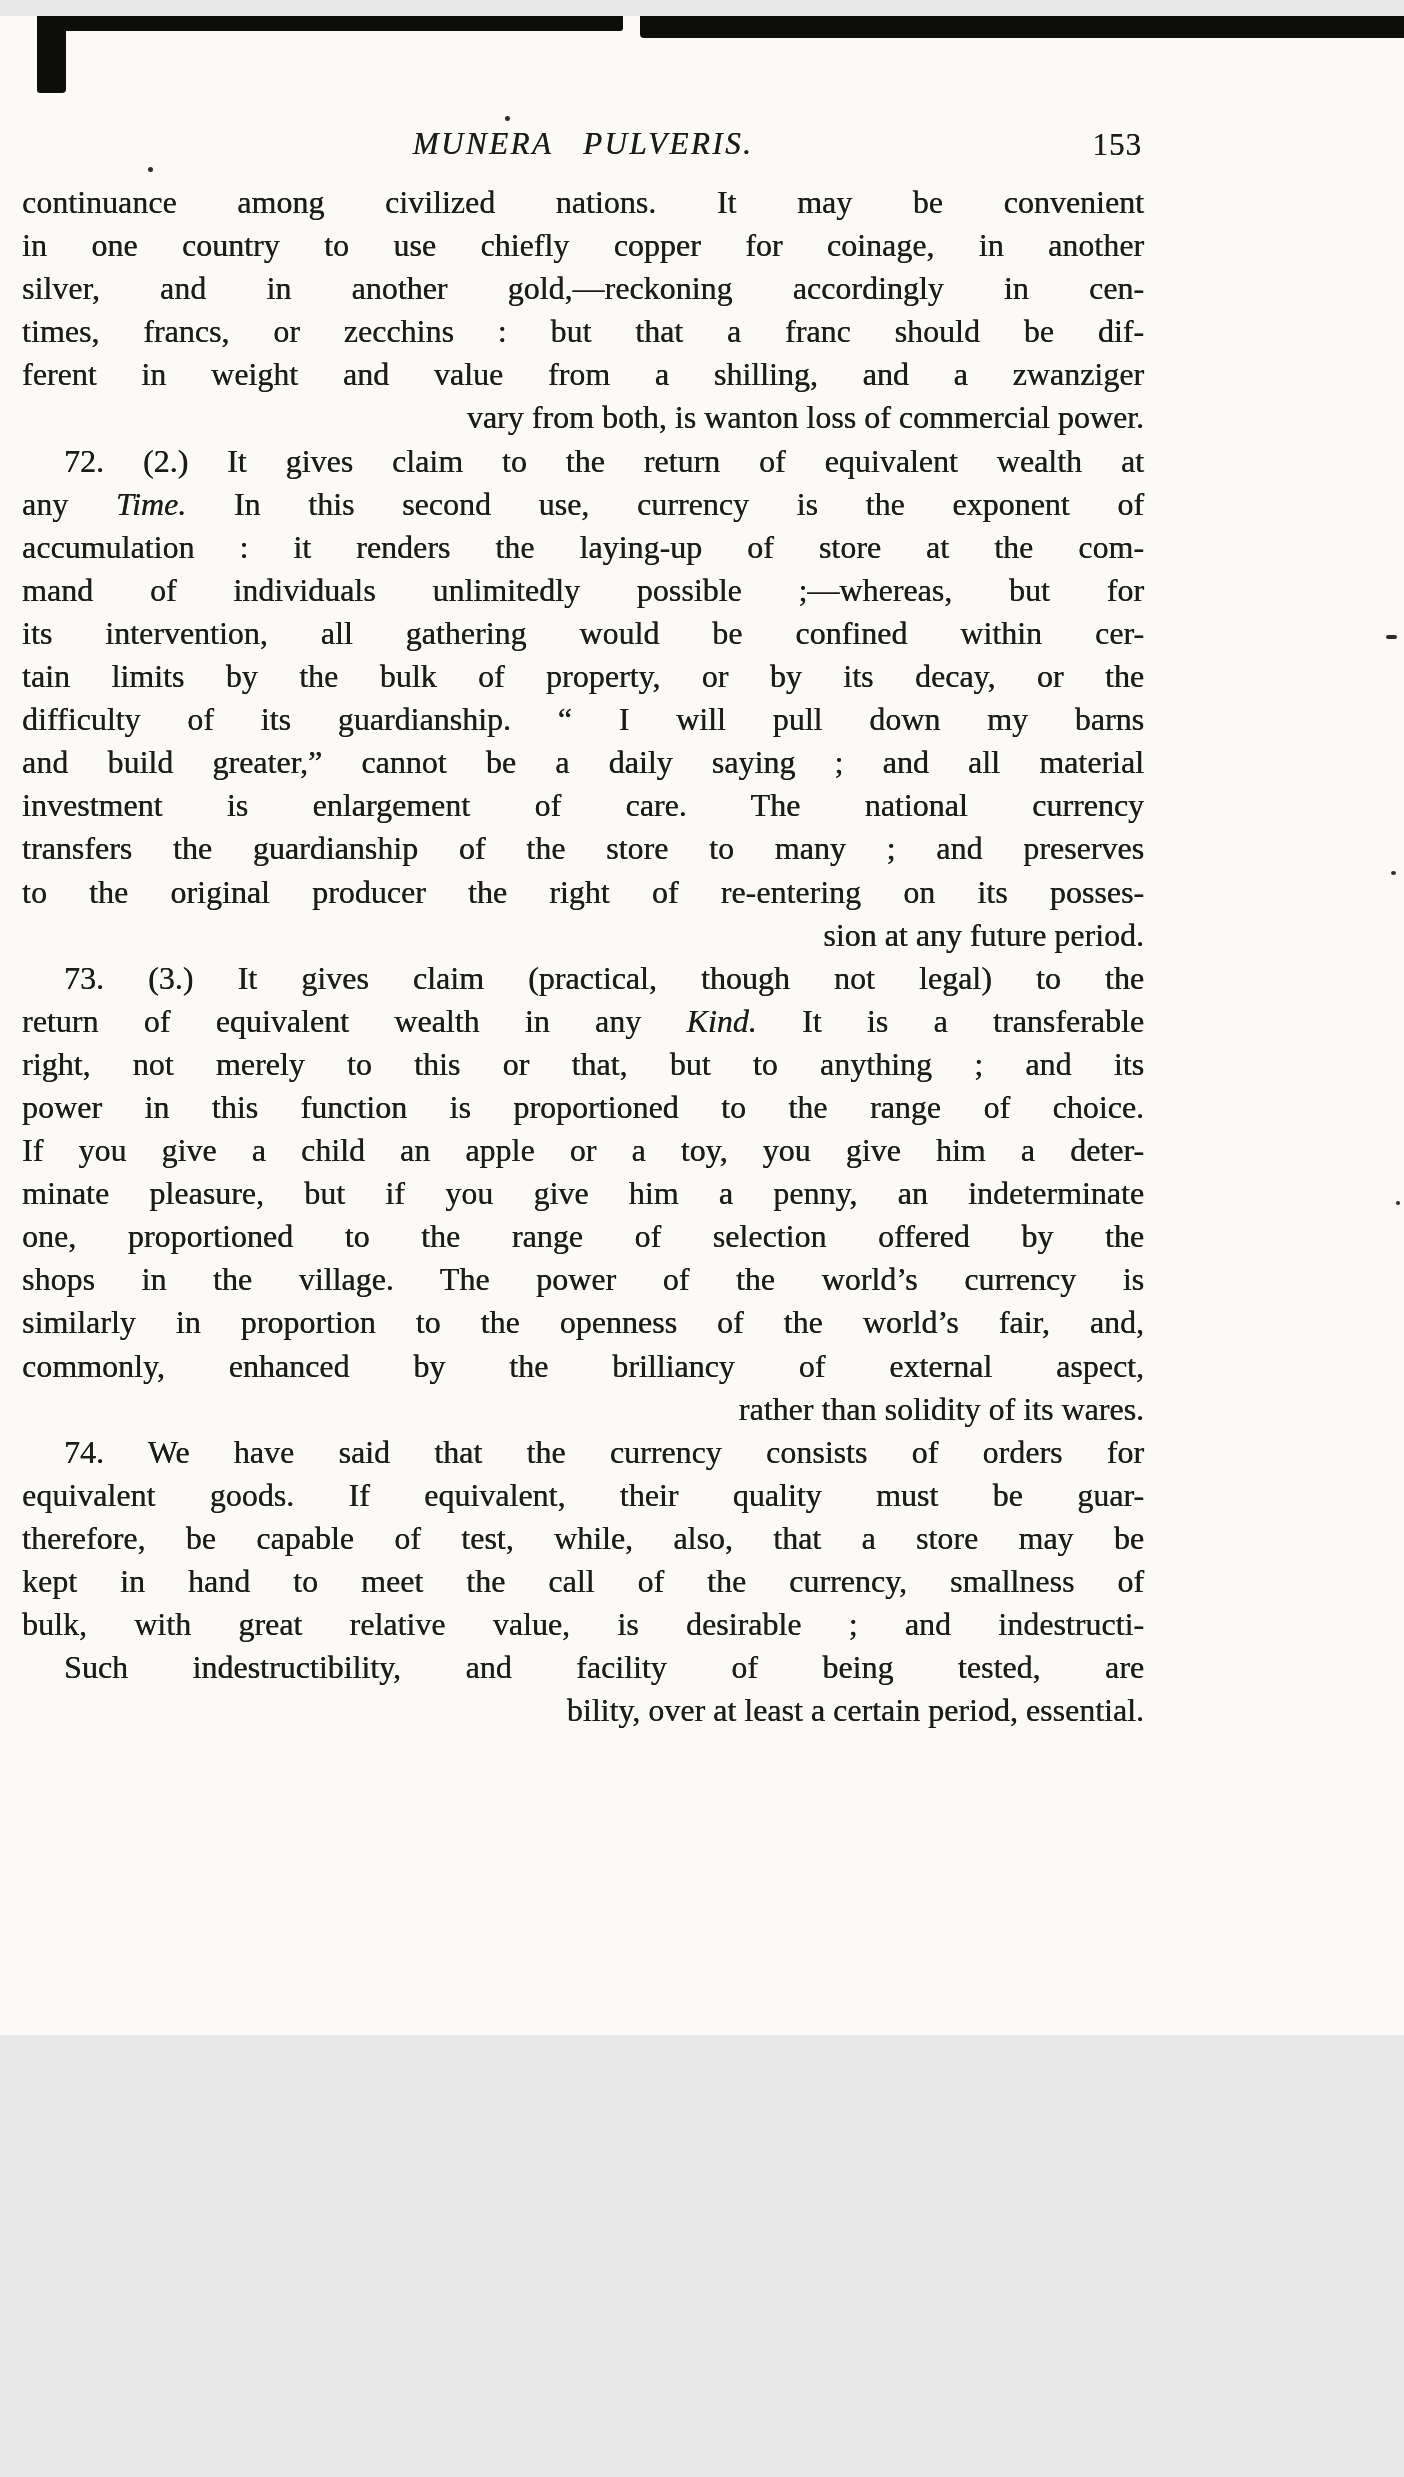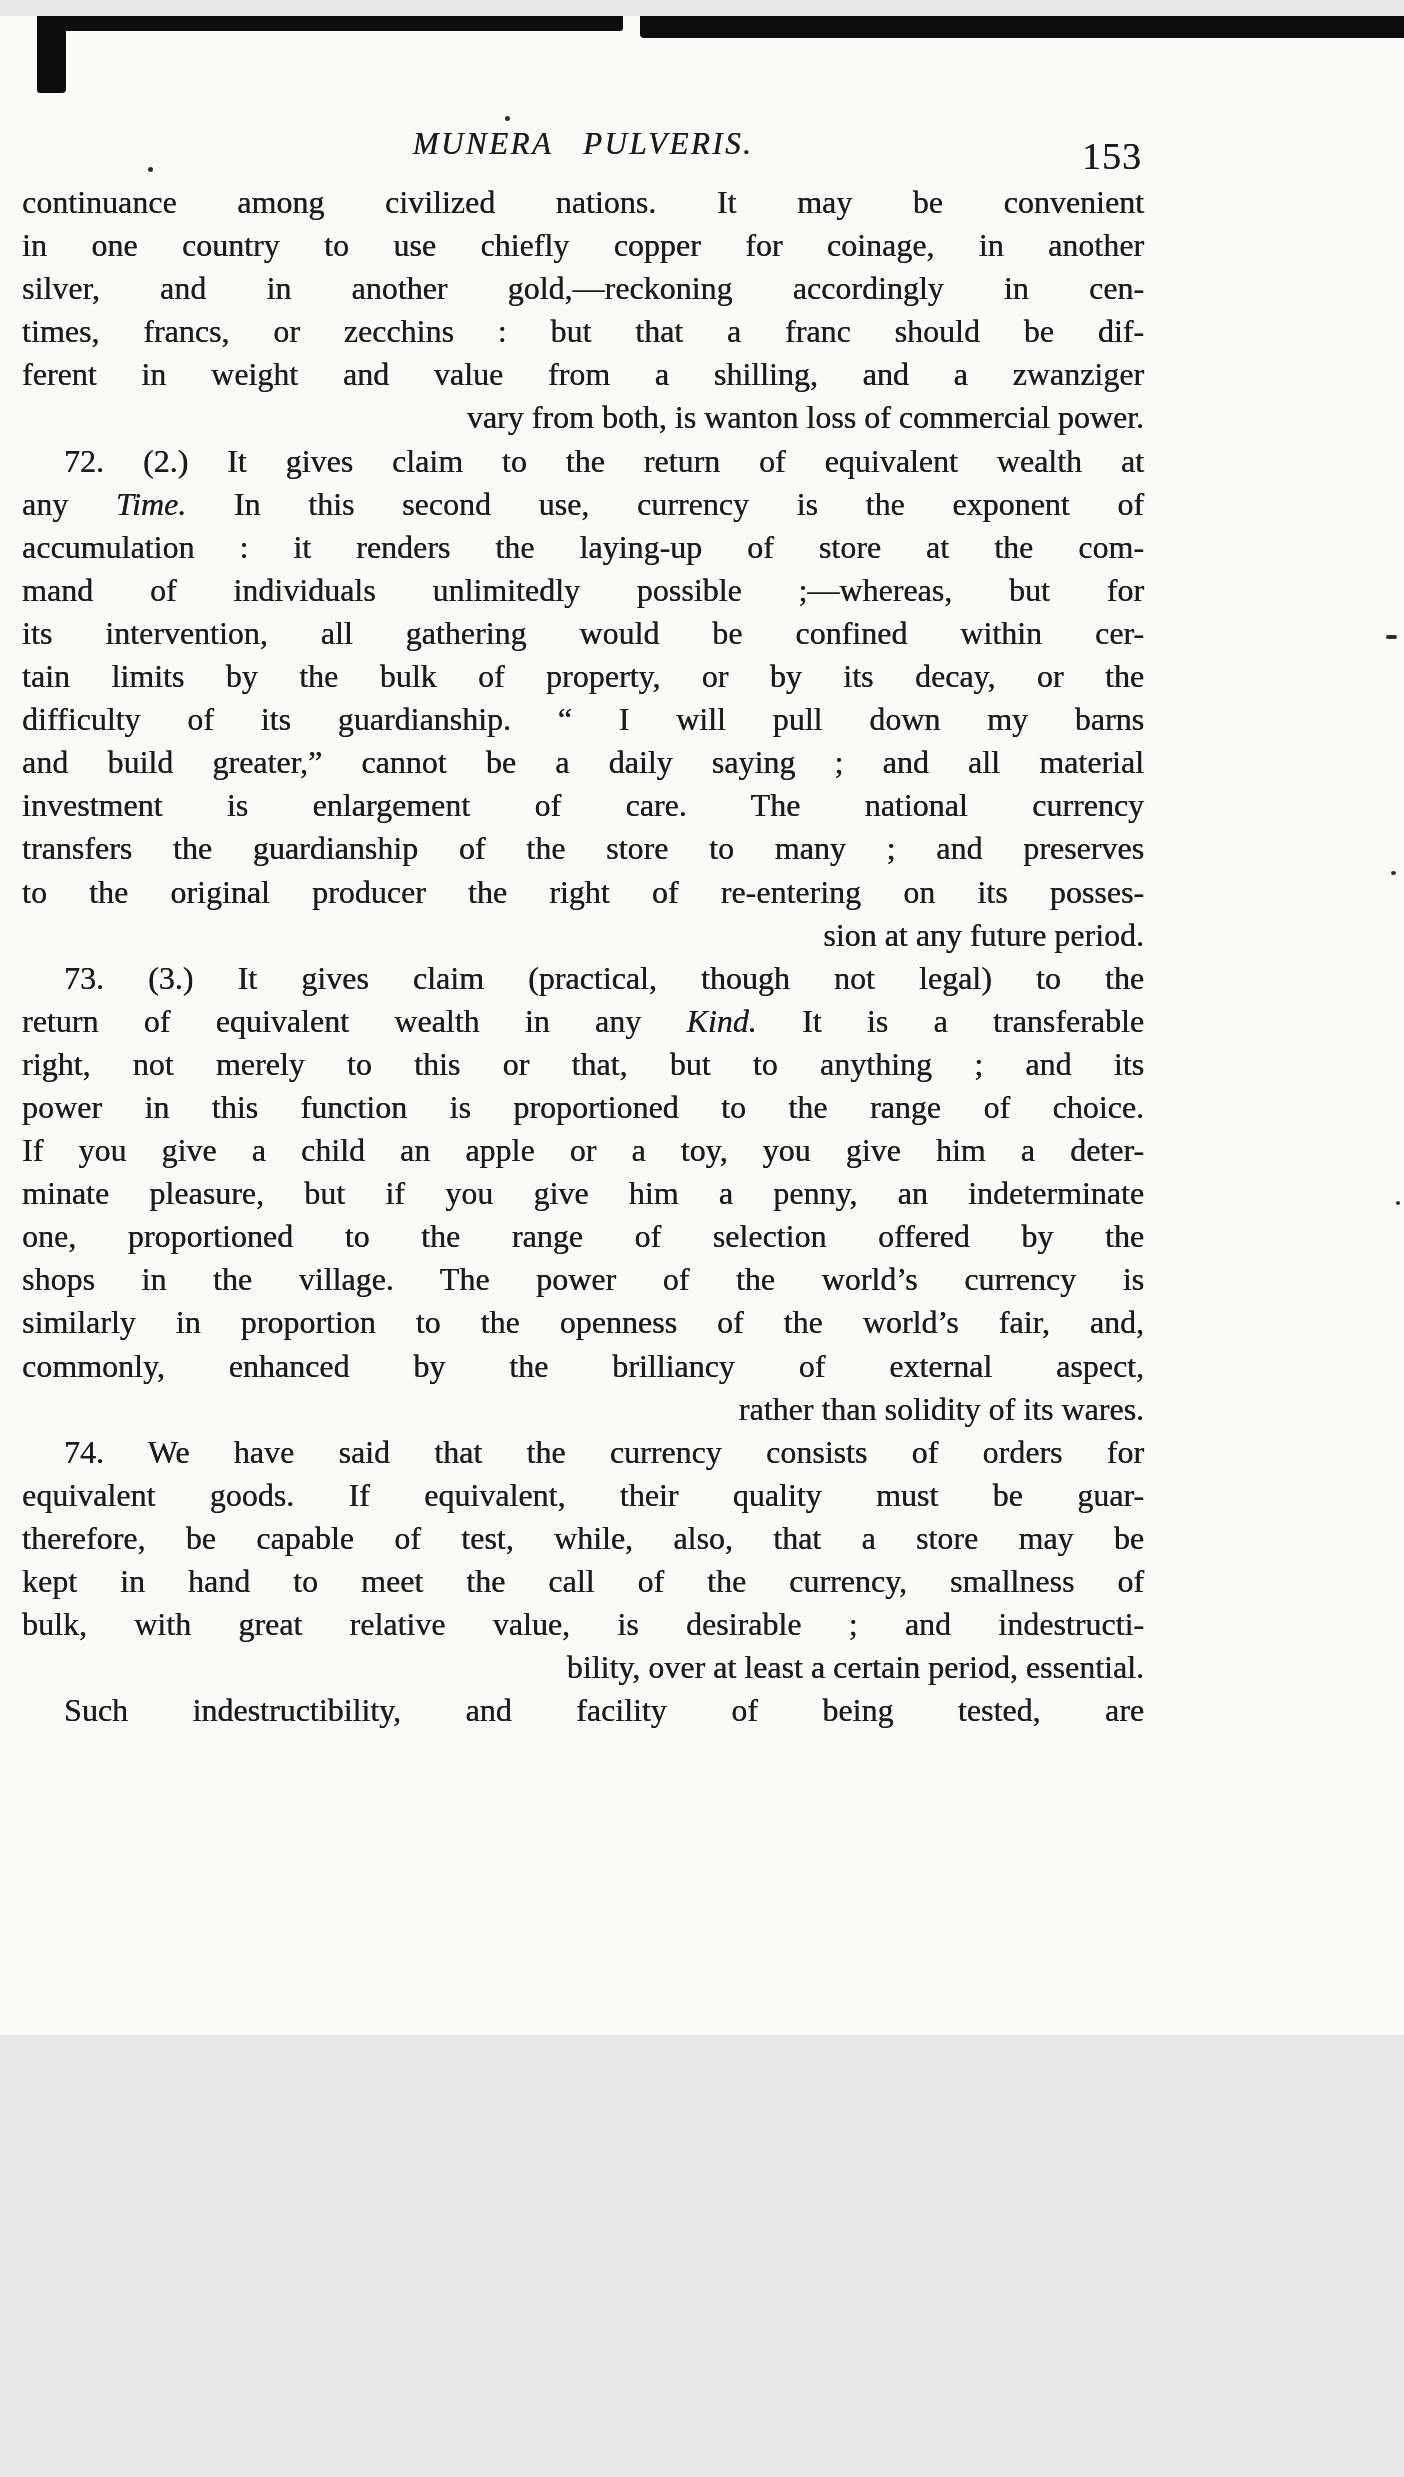--- a/index.html
+++ b/index.html
@@ -29,22 +29,22 @@
     text-align: center;
     font-style: italic;
     font-size: 31px;
     letter-spacing: 2.5px;
     word-spacing: 20px;
     text-shadow: 0.35px 0 0 currentColor;
   }
   .folio {
     position: absolute;
     right: 2px;
-    top: 8px;
-    font-size: 38px;
+    top: 1px;
+    font-size: 31px;
     letter-spacing: 1px;
     text-shadow: 0.3px 0 0 currentColor;
   }
 
   
   .body-text {
     position: absolute;
     left: 22px;
     top: 165px;
     width: 1122px;
@@ -128,22 +128,22 @@
       <div class="line just"><span>one, proportioned to the range of selection offered by the</span></div>
       <div class="line just"><span>shops in the village.   The power of the world’s currency is</span></div>
       <div class="line just"><span>similarly in proportion to the openness of the world’s fair, and,</span></div>
       <div class="line just"><span>commonly, enhanced by the brilliancy of external aspect,</span></div>
       <div class="line"><span>rather than solidity of its wares.</span></div>
       <div class="line just indent"><span>74. We have said that the currency consists of orders for</span></div>
       <div class="line just"><span>equivalent goods.   If equivalent, their quality must be guar-</span></div>
       <div class="line just"><span>therefore, be capable of test, while, also, that a store may be</span></div>
       <div class="line just"><span>kept in hand to meet the call of the currency, smallness of</span></div>
       <div class="line just"><span>bulk, with great relative value, is desirable ; and indestructi-</span></div>
+      <div class="line just indent"><span>Such indestructibility, and facility of being tested, are</span></div>
       <div class="line"><span>bility, over at least a certain period, essential.</span></div>
-      <div class="line just indent"><span>Such indestructibility, and facility of being tested, are</span></div>
     </main>
 
   <div class="speck s1"></div>
   <div class="speck s2"></div>
   <div class="speck s3"></div>
   <div class="speck s4"></div>
   <div class="speck s5"></div>
 
   <div class="bottom-dash-1"></div>
   <div class="bottom-dash-2"></div>

